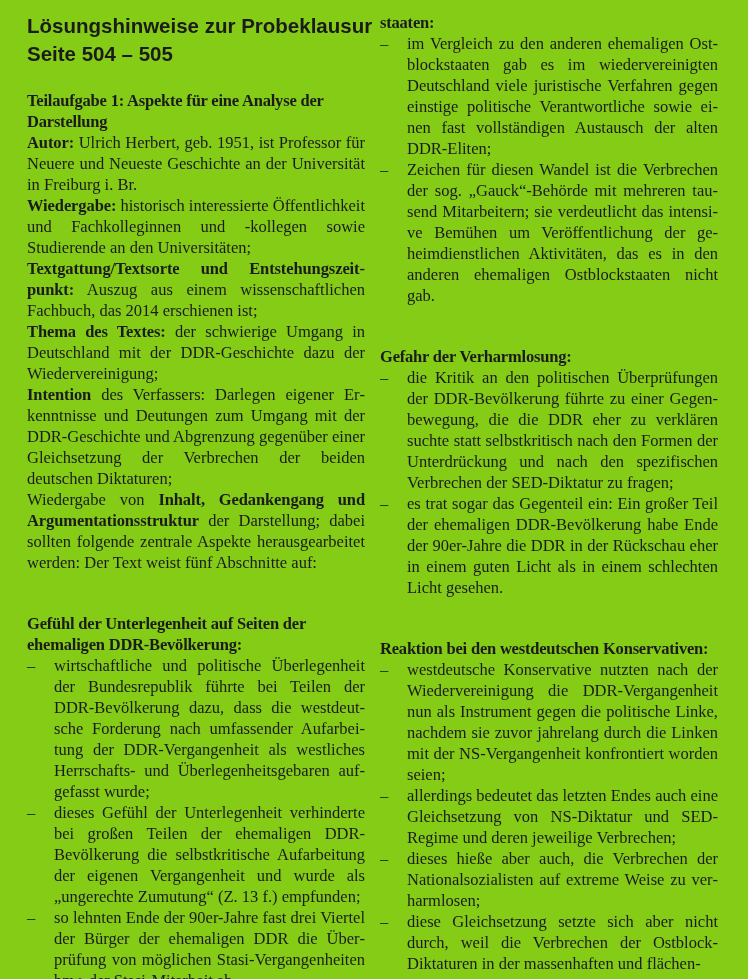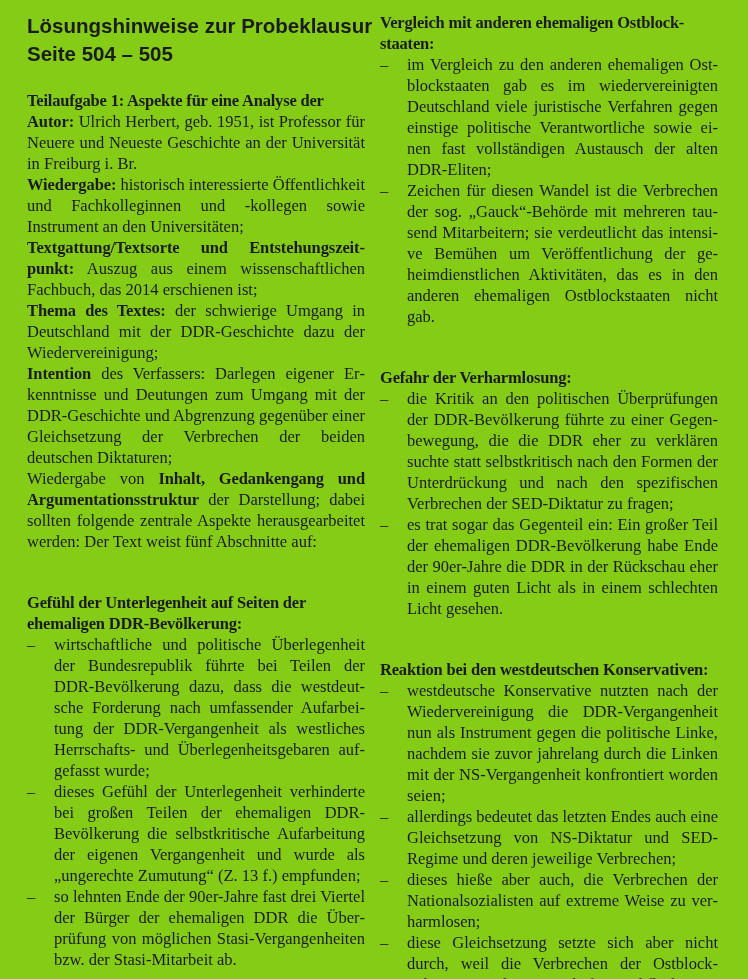--- a/index.html
+++ b/index.html
@@ -64,24 +64,25 @@
 
   <div class="col">
 
     <div class="doc-title">
       <span class="tline">Lösungshinweise zur Probeklausur</span>
       <span class="tline">Seite 504 – 505</span>
     </div>
 
     <div class="sec-head">
       <span class="hline">Teilaufgabe 1: Aspekte für eine Analyse der</span>
+      <span class="hline">Darstellung</span>
     </div>
 
     <p class="para"><b>Autor:</b><span> Ulrich Herbert, geb. 1951, ist Professor für Neuere und Neueste Geschichte an der Uni­versität in Freiburg i. Br.</span></p>
-    <p class="para"><b>Wiedergabe:</b><span> historisch interessierte Öffentlich­keit und Fachkolleginnen und -kollegen sowie Instrument an den Universitäten;</span></p>
+    <p class="para"><b>Wiedergabe:</b><span> historisch interessierte Öffentlich­keit und Fachkolleginnen und -kollegen sowie Studierende an den Universitäten;</span></p>
     <p class="para"><b>Textgattung/Textsorte und Entstehungszeit­punkt:</b><span> Auszug aus einem wissenschaftlichen Fachbuch, das 2014 erschienen ist;</span></p>
     <p class="para"><b>Thema des Textes:</b><span> der schwierige Umgang in Deutschland mit der DDR-Geschichte dazu der Wiedervereinigung;</span></p>
     <p class="para"><b>Intention</b><span> des Verfassers: Darlegen eigener Er­kenntnisse und Deutungen zum Umgang mit der DDR-Geschichte und Abgrenzung gegenüber einer Gleichsetzung der Verbrechen der beiden deutschen Diktaturen;</span></p>
     <p class="para"><span>Wiedergabe von </span><b>Inhalt, Gedankengang und Argumentationsstruktur</b><span> der Darstellung; dabei sollten folgende zentrale Aspekte herausgearbei­tet werden: Der Text weist fünf Abschnitte auf:</span></p>
 
     <div class="sec sec-gap">
       <div class="sec-head">
         <span class="hline">Gefühl der Unterlegenheit auf Seiten der</span>
         <span class="hline">ehemaligen DDR-Bevölkerung:</span>
       </div>
@@ -98,21 +99,20 @@
         <span class="btxt">so lehnten Ende der 90er-Jahre fast drei Vier­tel der Bürger der ehemaligen DDR die Über­prüfung von möglichen Stasi-Vergangenheiten bzw. der Stasi-Mitarbeit ab.</span>
       </div>
     </div>
 
   </div>
 
   <div class="col">
 
     <div class="sec">
       <div class="sec-head">
-        <span class="hline">Vergleich mit anderen ehemaligen Ostblock-</span>
         <span class="hline">staaten:</span>
       </div>
       <div class="bullet">
         <span class="dash">–</span>
         <span class="btxt">im Vergleich zu den anderen ehemaligen Ost­blockstaaten gab es im wiedervereinigten Deutschland viele juristische Verfahren gegen einstige politische Verantwortliche sowie ei­nen fast vollständigen Austausch der alten DDR-Eliten;</span>
       </div>
       <div class="bullet">
         <span class="dash">–</span>
         <span class="btxt">Zeichen für diesen Wandel ist die Verbrechen der sog. „Gauck“-Behörde mit mehreren tau­send Mitarbeitern; sie verdeutlicht das intensi­ve Bemühen um Veröffentlichung der ge­heimdienstlichen Aktivitäten, das es in den anderen ehemaligen Ostblockstaaten nicht gab.</span>
       </div>

